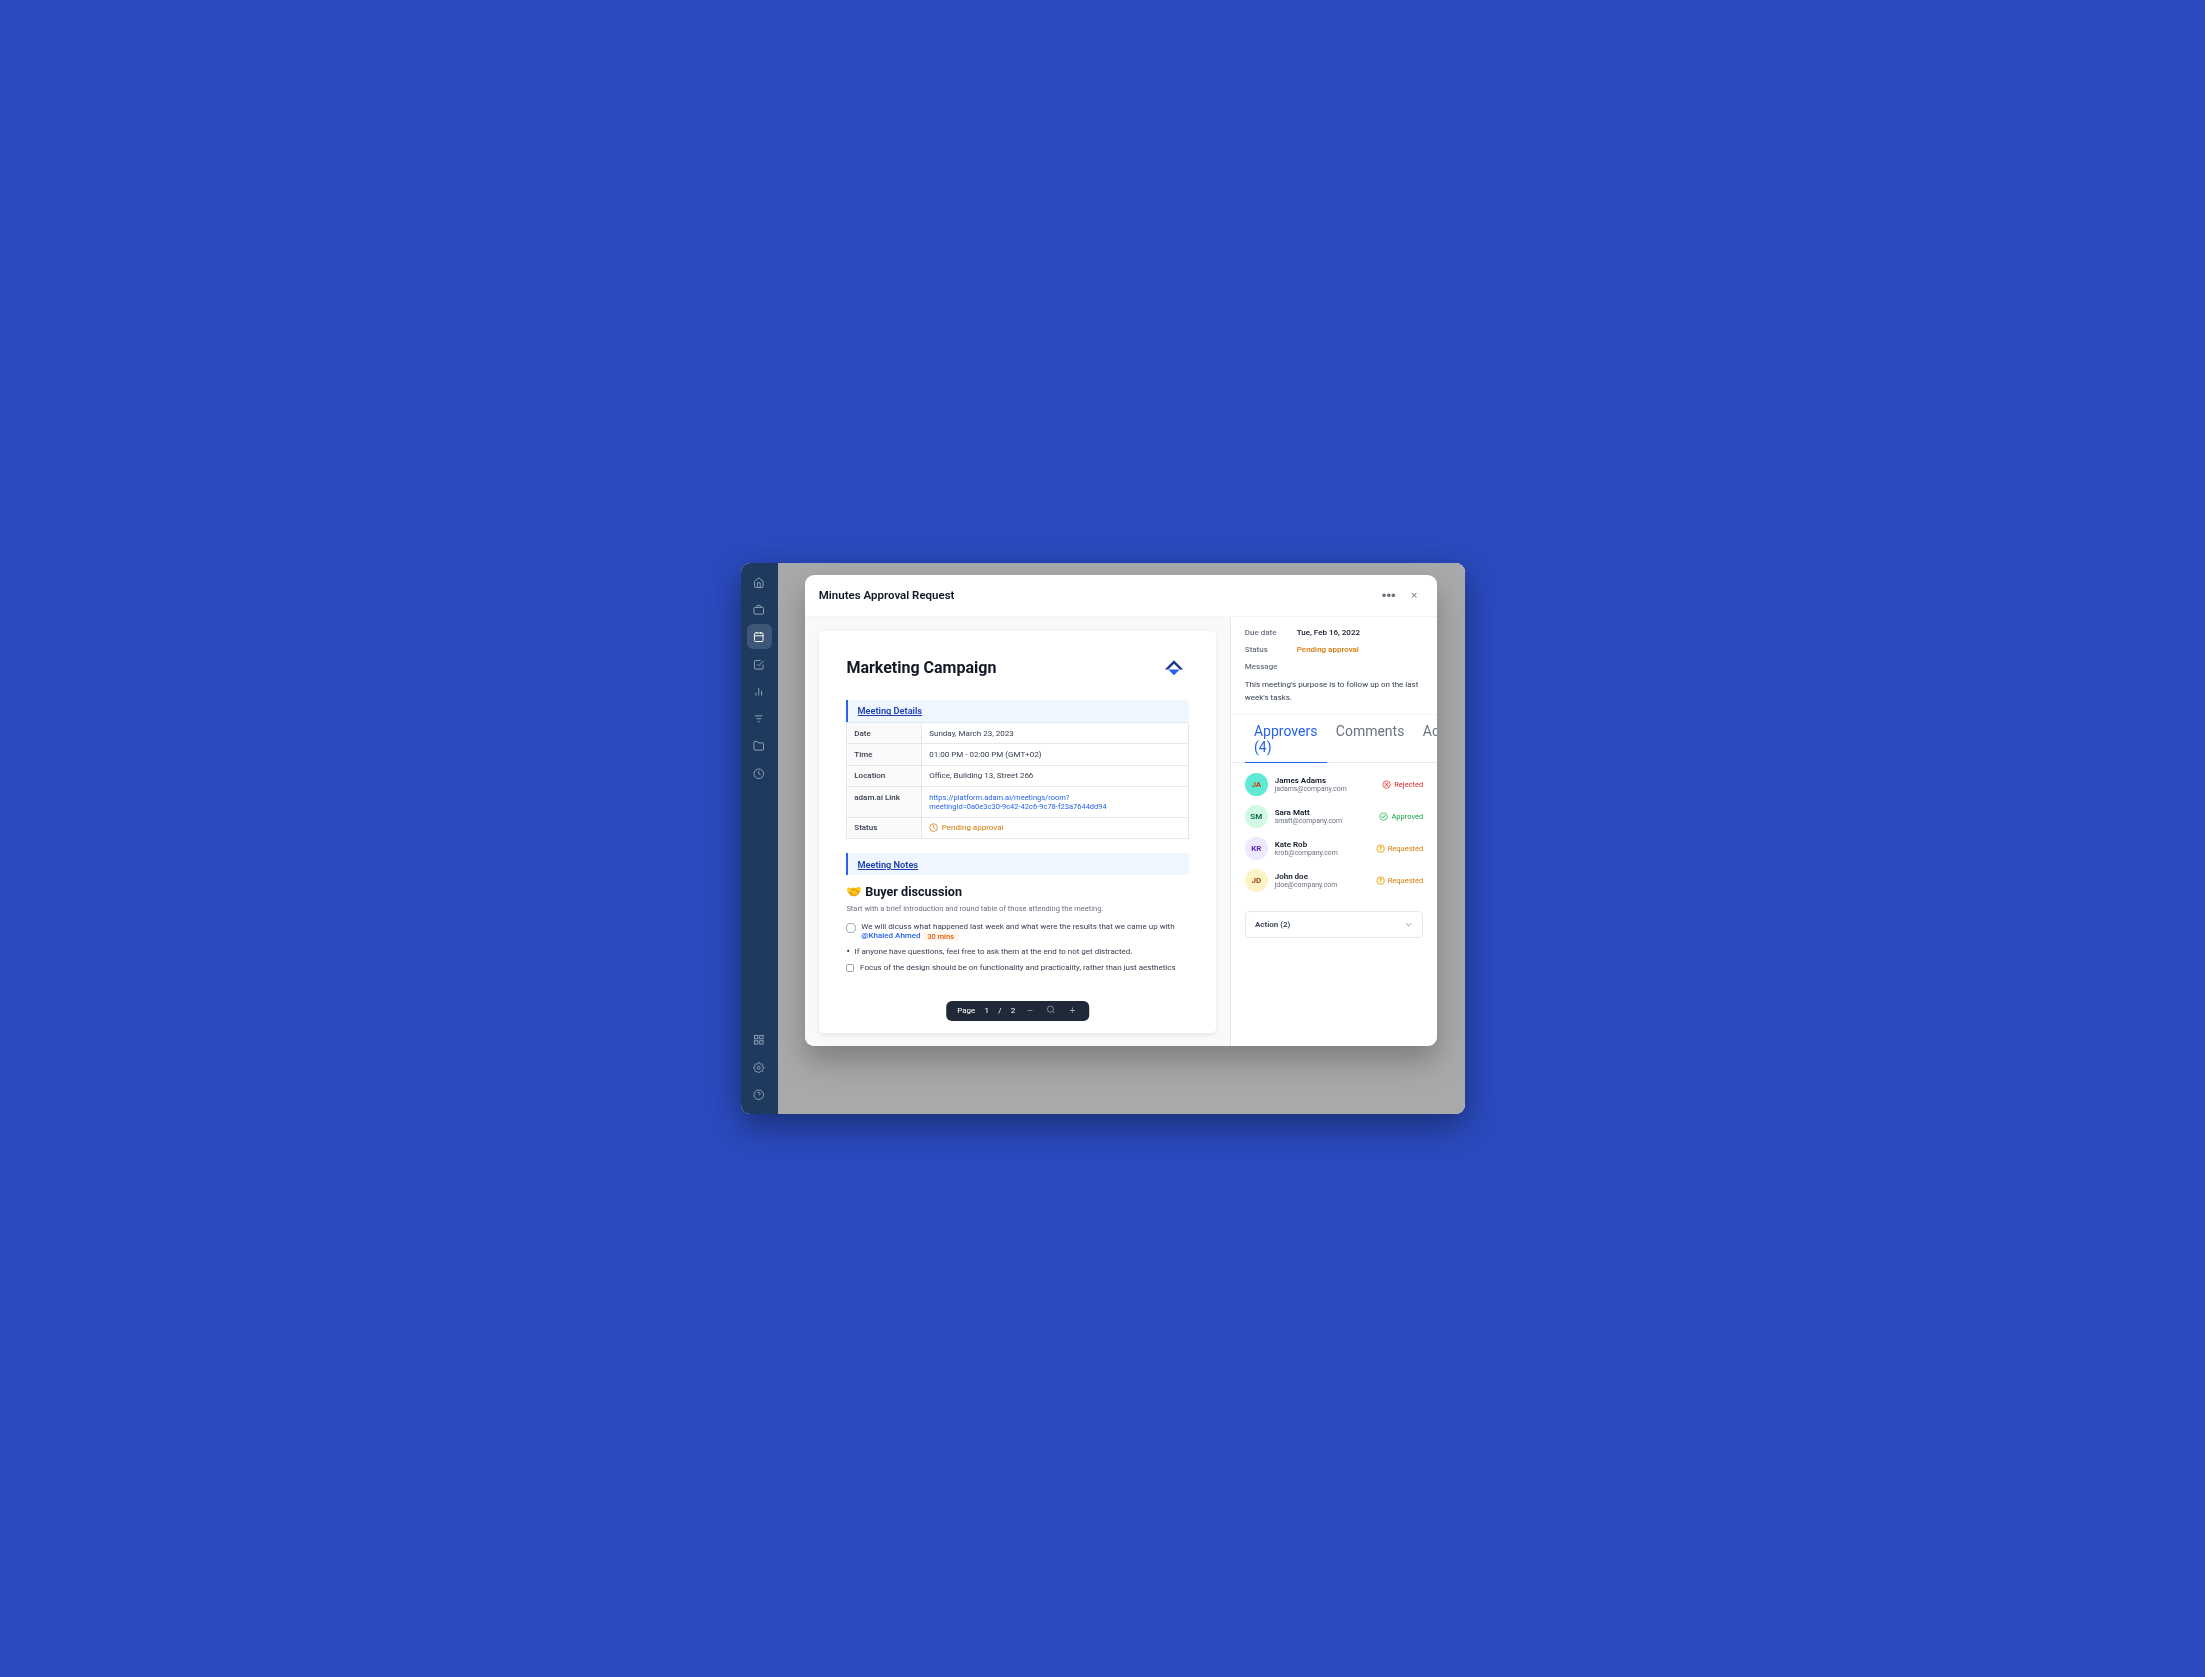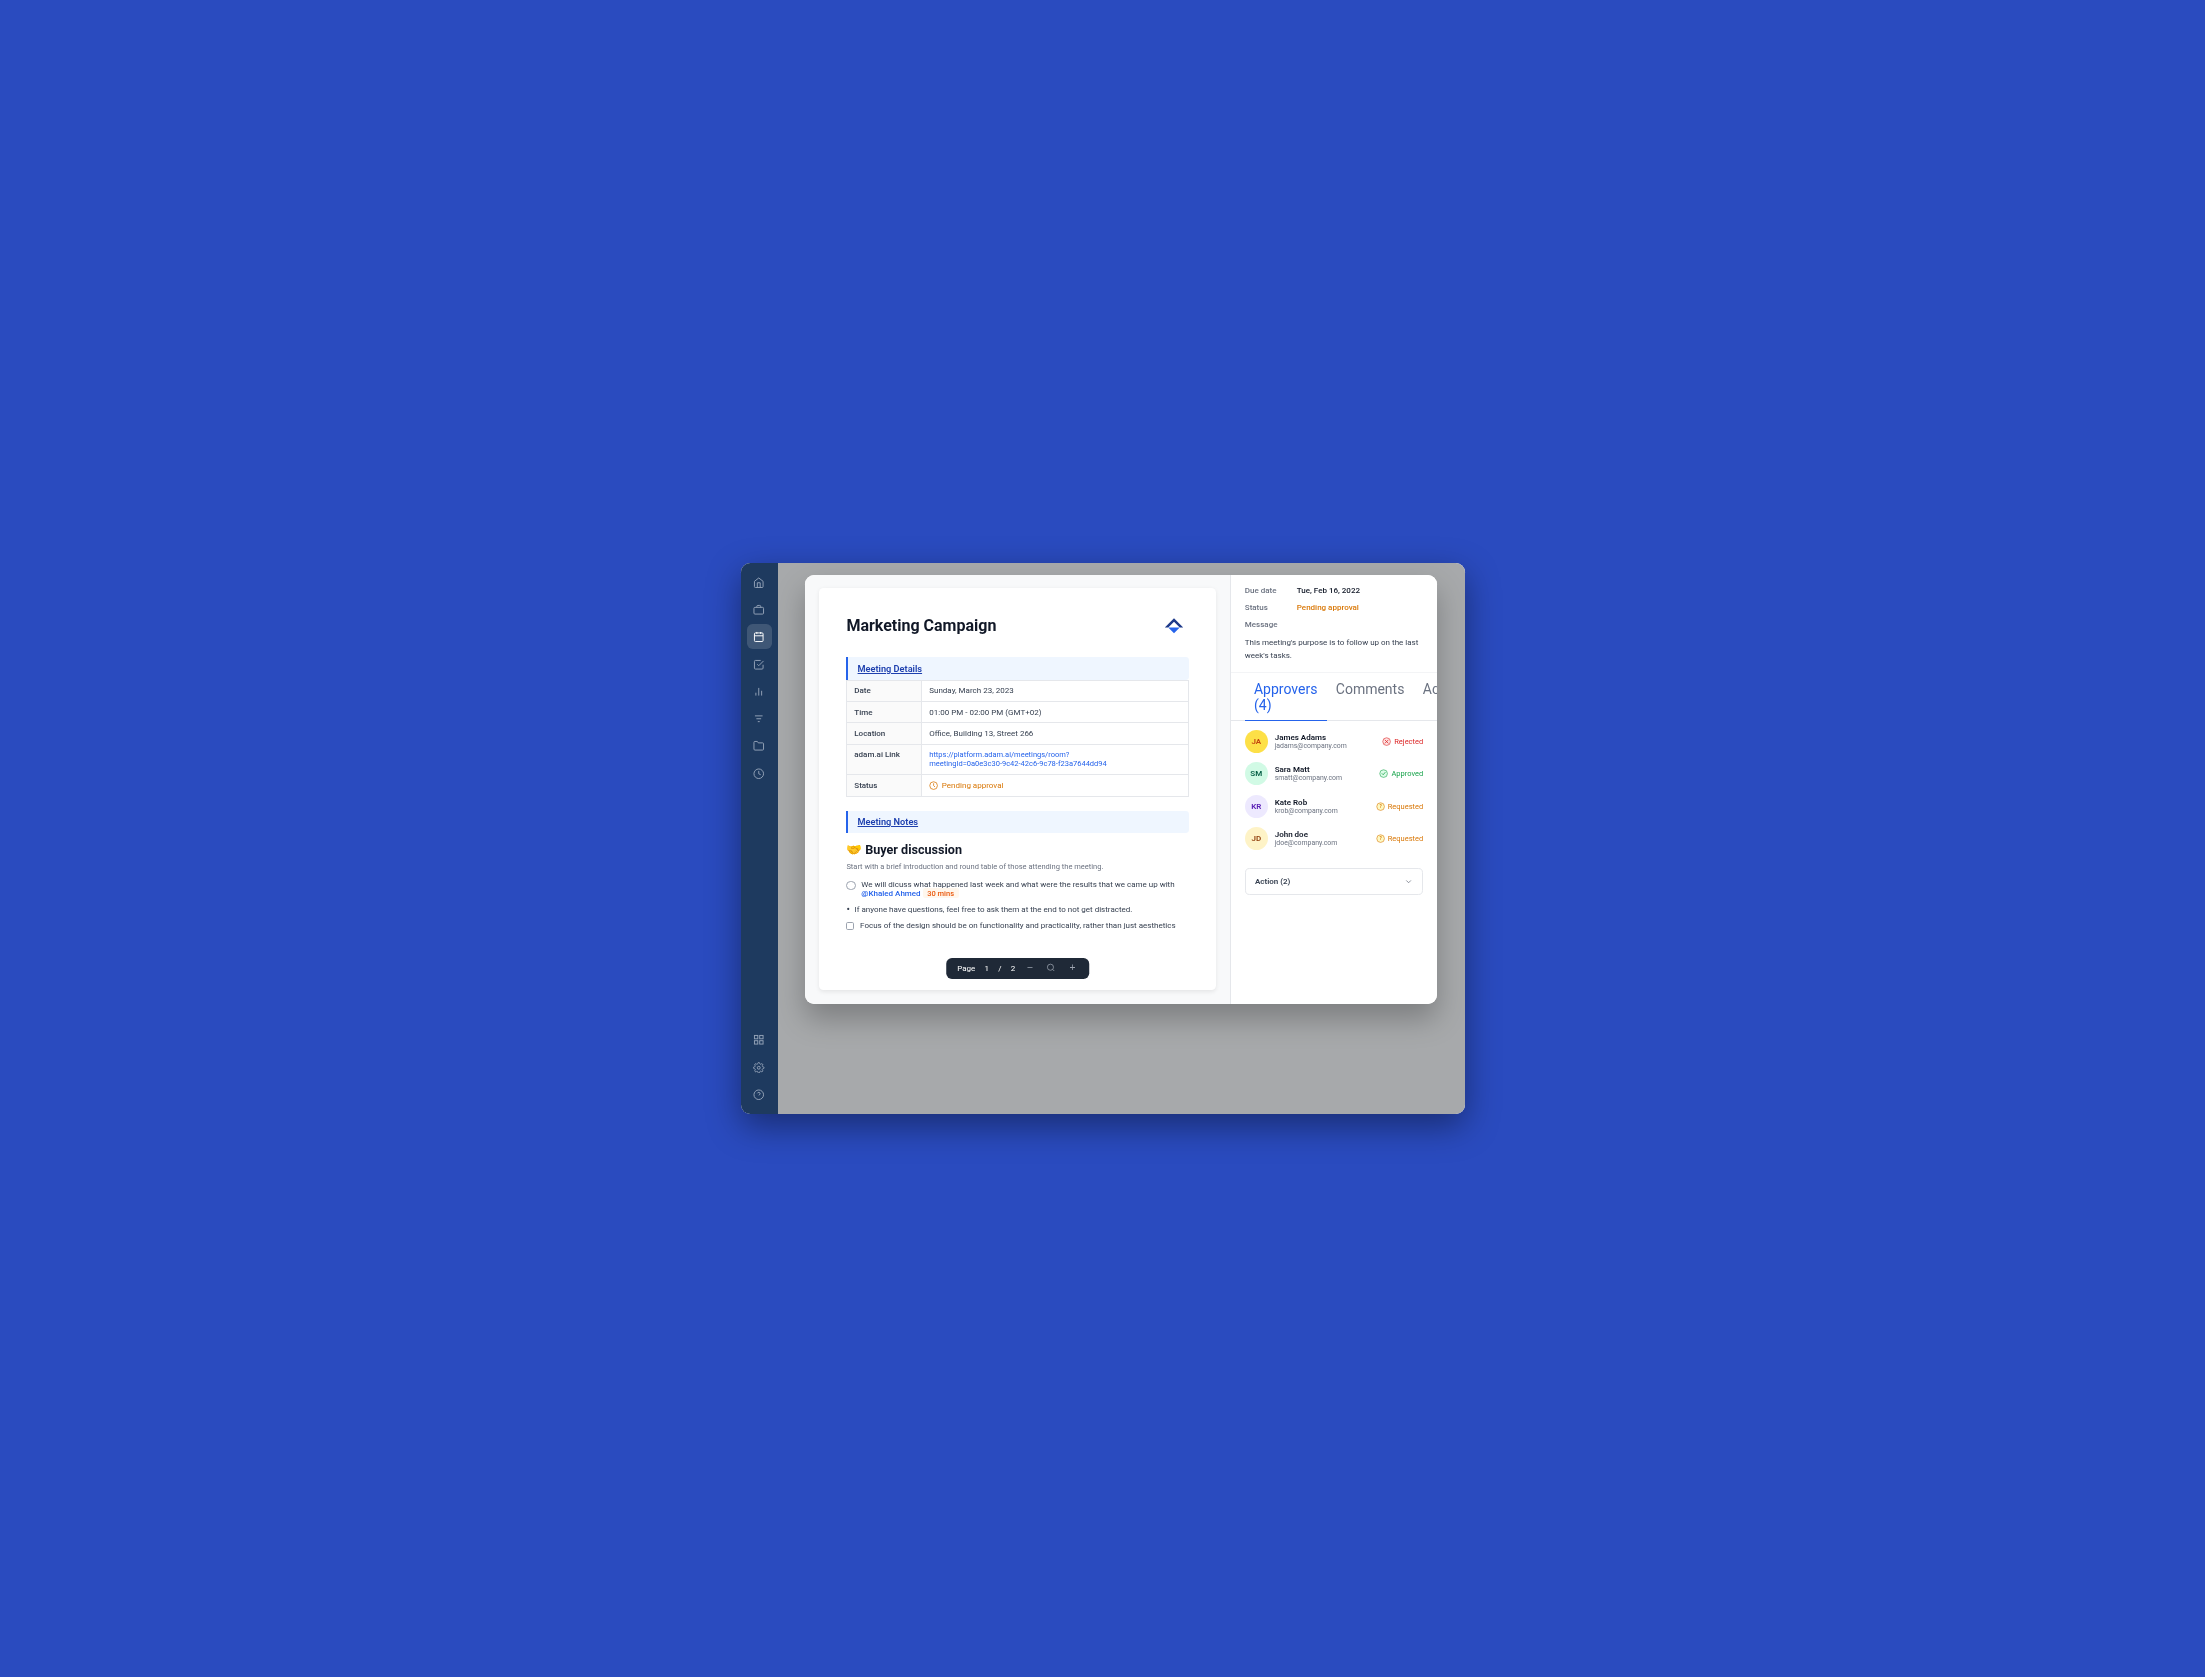--- a/index.html
+++ b/index.html
@@ -458,21 +458,21 @@
       display: flex;
       align-items: center;
       justify-content: space-between;
       padding: 8px 9.2px;
       cursor: pointer;
       font-size: 8px;
       font-weight: 600;
       color: #374151;
     }
     
-    .av-james { background: #fde047; color: #c2440f; }
+    .av-james { background: #5eead4; color: #c2440f; }
     .av-sara { background: #d1fae5; color: #065f46; }
     .av-kate { background: #ede9fe; color: #5b21b6; }
     .av-john { background: #fef3c7; color: #92400e; }
   </style>
 </head>
 <body>
 
 <div class="app-frame">
 
 
@@ -551,20 +551,31 @@
           <path d="M9.09 9a3 3 0 015.83 1c0 2-3 3-3 3"></path>
           <line x1="12" y1="17" x2="12.01" y2="17"></line>
         </svg>
       </div>
     </div>
 
     <div class="content-area">
       <div class="modal-overlay">
         <div class="modal">
 
+          <div class="modal-header">
+            <span class="modal-title">Minutes Approval Request</span>
+            <div class="modal-header-actions">
+              <button class="icon-btn" title="More options">
+                <span>•••</span>
+              </button>
+              <button class="icon-btn">
+                <span style="font-size:11.5px;">×</span>
+              </button>
+            </div>
+          </div>
 
           <div class="modal-body">
 
             <div class="doc-area">
               <div class="doc-page">
 
                 <div class="doc-header">
                   <h1 class="doc-title">Marketing Campaign</h1>
                   <svg class="doc-logo" viewBox="0 0 52 40">
                     <path d="M10 20 L26 4 L42 20 L36 20 L26 10 L16 20 Z" fill="#1e3a8a"></path>

